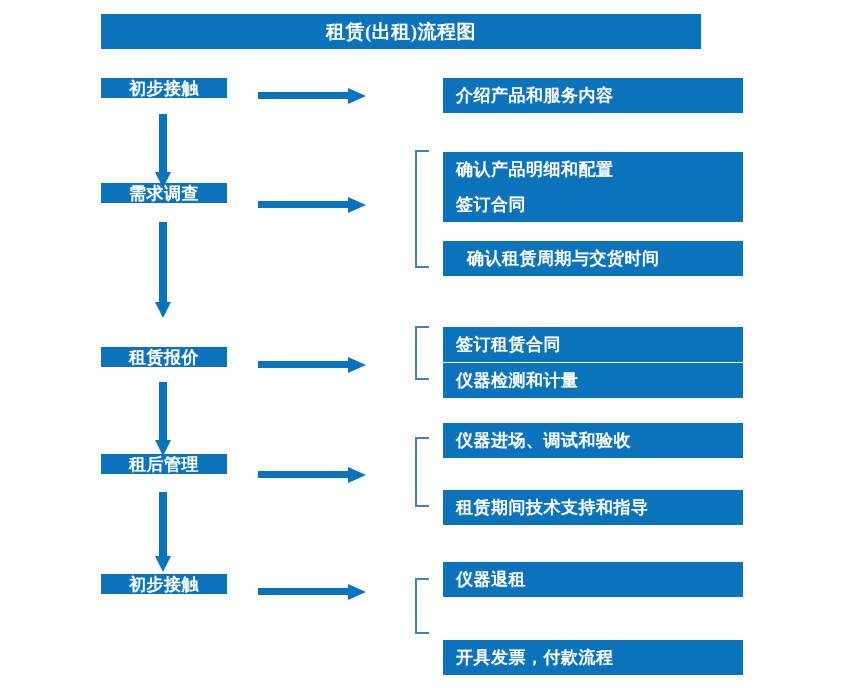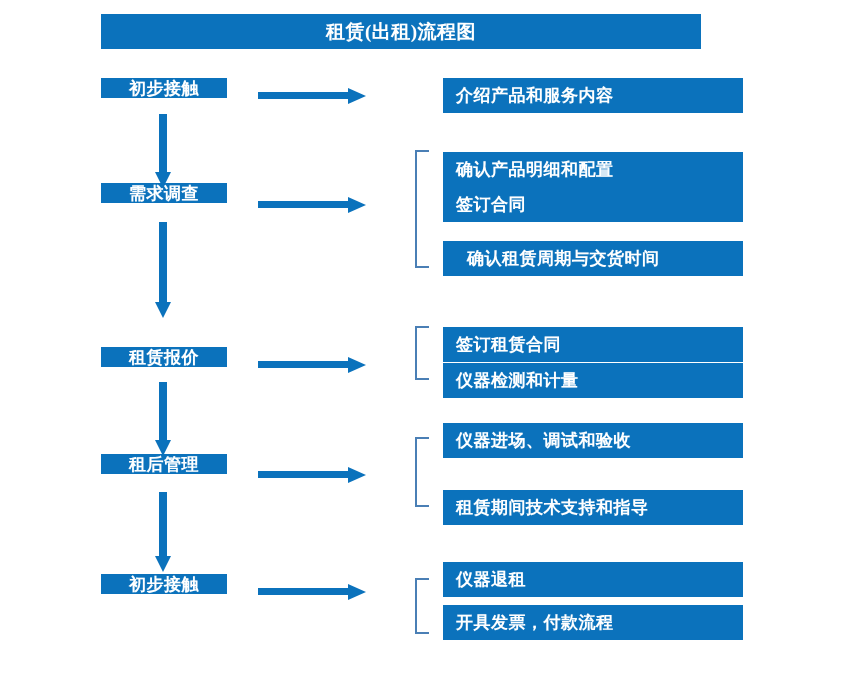--- a/index.html
+++ b/index.html
@@ -171,15 +171,15 @@
   <div class="box detail-box" style="top:327px;">签订租赁合同</div>
 
   <div class="box detail-box" style="top:363px;text-align:right;">仪器检测和计量</div>
 
   <div class="box detail-box" style="top:423px;">仪器进场、调试和验收</div>
 
   <div class="box detail-box" style="top:490px;">租赁期间技术支持和指导</div>
 
   <div class="box detail-box" style="top:562px;">仪器退租</div>
 
-  <div class="box detail-box" style="top:605px;">开具发票，付款流程</div>
+  <div class="box detail-box" style="top:640px;">开具发票，付款流程</div>
 
 </div>
 
 </body></html>

